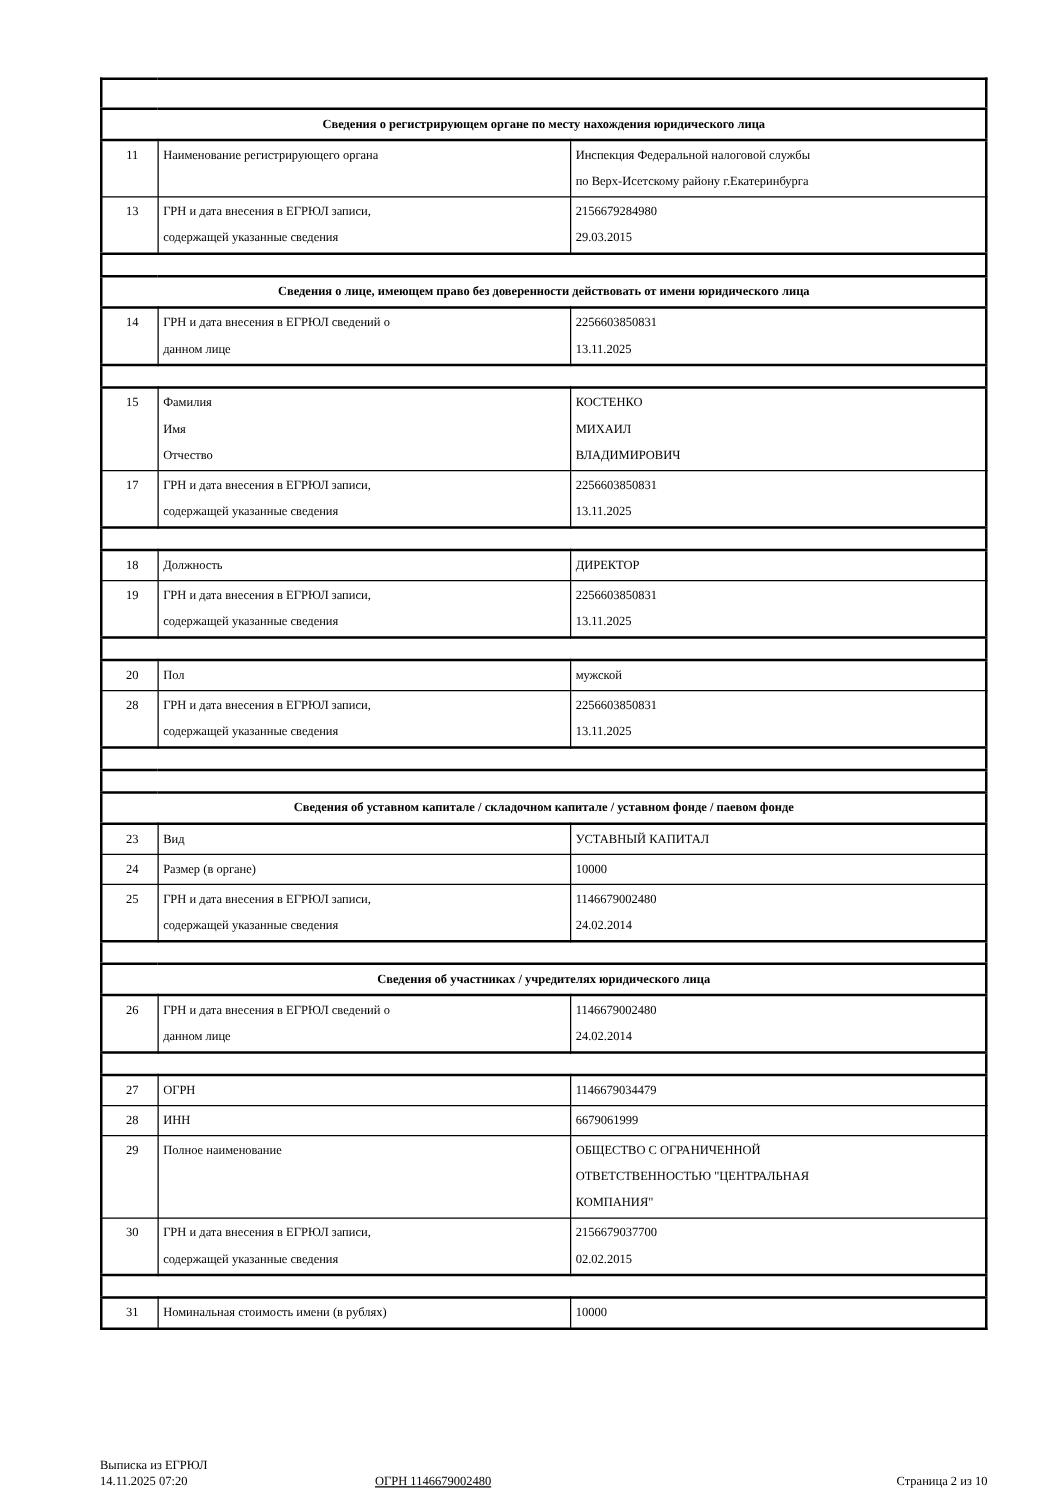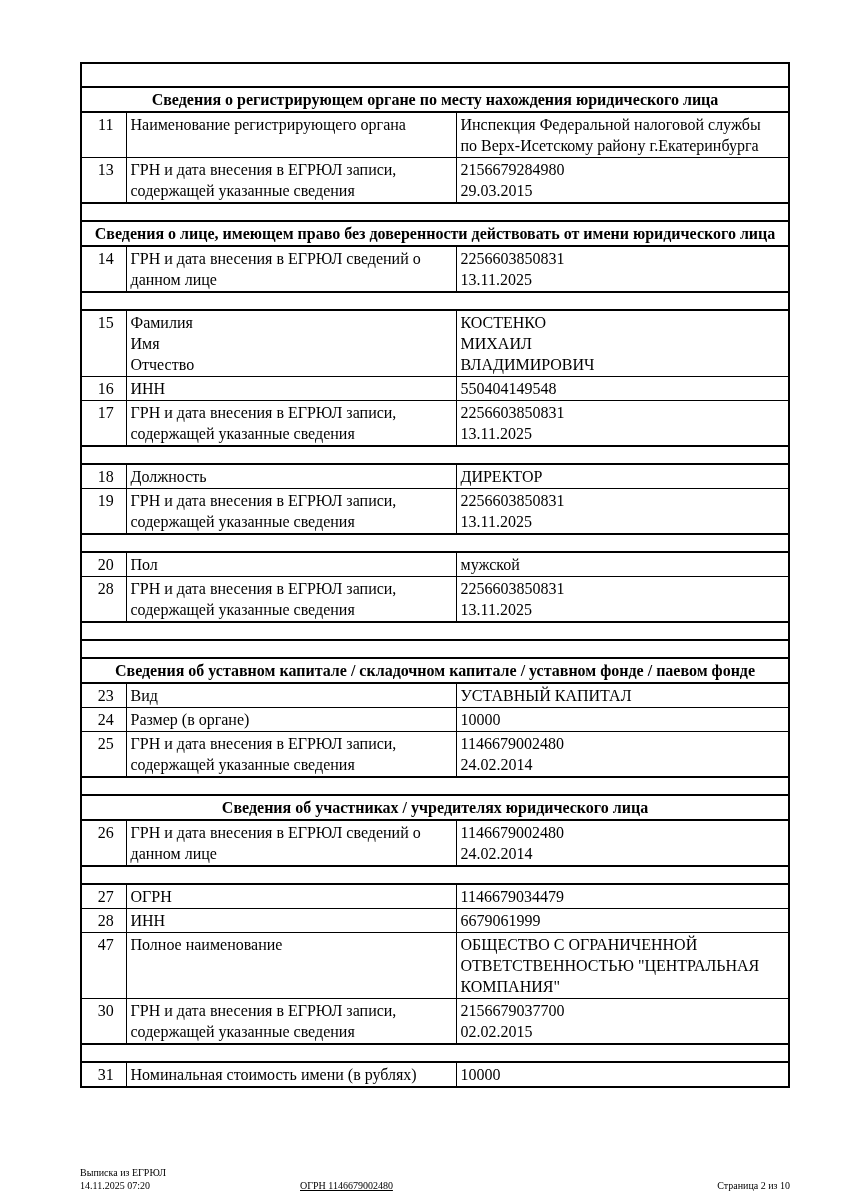--- a/index.html
+++ b/index.html
@@ -19,21 +19,21 @@
     height: 1200px;
     background: #ffffff;
   }
   .doc-table {
     position: absolute;
     left: 80px;
     top: 62px;
     width: 710px;
     border-collapse: collapse;
     table-layout: fixed;
-    font-size: 16px;
+    font-size: 10px;
     line-height: 21px;
   }
   .doc-table td {
     border: 1px solid #000000;
     padding: 1px 4px;
     vertical-align: top;
     overflow: hidden;
   }
   .doc-table { border: 2px solid #000000; }
   td.num-cell {
@@ -139,29 +139,20 @@
             <div class="label-line">Имя</div>
             <div class="label-line">Отчество</div>
           </td>
           <td>
             <div class="value-line">КОСТЕНКО</div>
             <div class="value-line">МИХАИЛ</div>
             <div class="value-line">ВЛАДИМИРОВИЧ</div>
           </td>
         </tr>
         <tr class="data-row">
-          <td class="num-cell">16</td>
-          <td>
-            <div class="label-line">ИНН</div>
-          </td>
-          <td>
-            <div class="value-line">550404149548</div>
-          </td>
-        </tr>
-        <tr class="data-row">
           <td class="num-cell">17</td>
           <td>
             <div class="label-line">ГРН и дата внесения в ЕГРЮЛ записи,</div>
             <div class="label-line">содержащей указанные сведения</div>
           </td>
           <td>
             <div class="value-line">2256603850831</div>
             <div class="value-line">13.11.2025</div>
           </td>
         </tr>
@@ -281,21 +272,21 @@
         <tr class="data-row">
           <td class="num-cell">28</td>
           <td>
             <div class="label-line">ИНН</div>
           </td>
           <td>
             <div class="value-line">6679061999</div>
           </td>
         </tr>
         <tr class="data-row">
-          <td class="num-cell">47</td>
+          <td class="num-cell">29</td>
           <td>
             <div class="label-line">Полное наименование</div>
           </td>
           <td>
             <div class="value-line">ОБЩЕСТВО С ОГРАНИЧЕННОЙ</div>
             <div class="value-line">ОТВЕТСТВЕННОСТЬЮ "ЦЕНТРАЛЬНАЯ</div>
             <div class="value-line">КОМПАНИЯ"</div>
           </td>
         </tr>
         <tr class="data-row">

